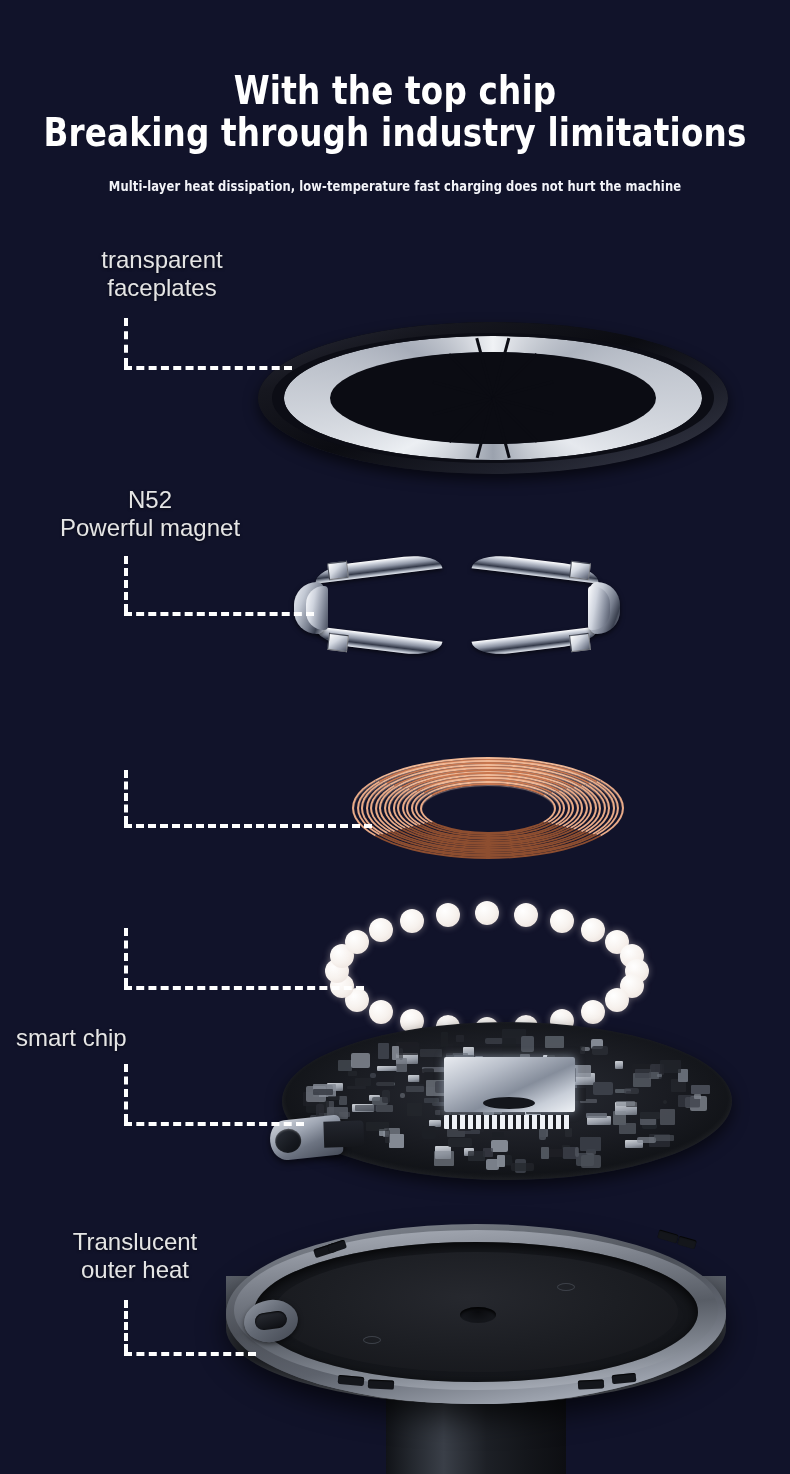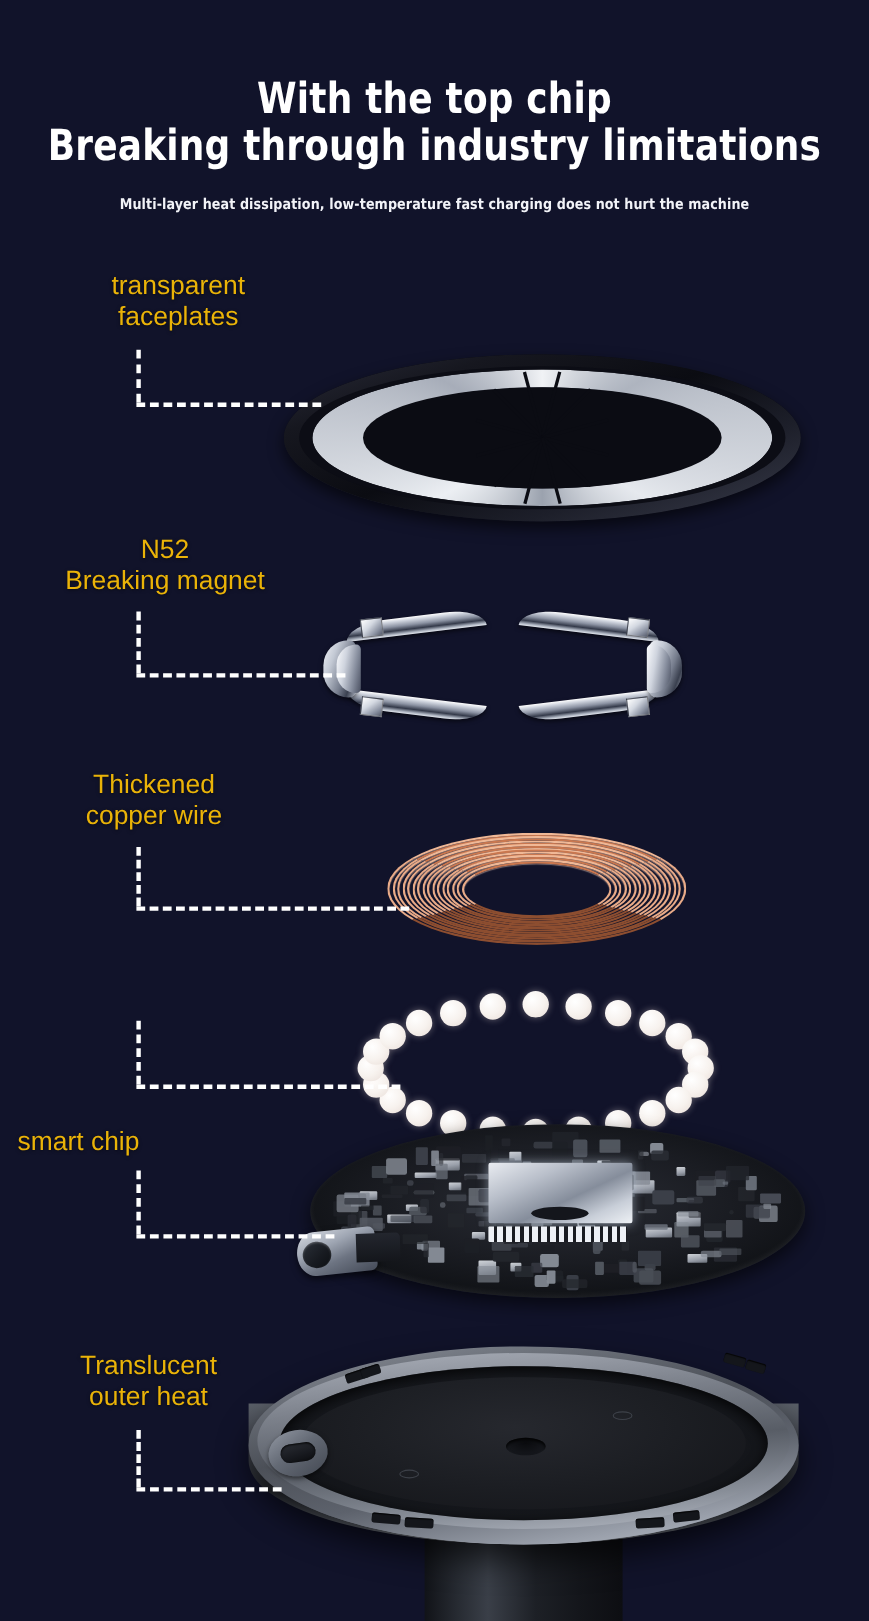--- a/index.html
+++ b/index.html
@@ -36,21 +36,21 @@
     font-family:"Liberation Sans Narrow","DejaVu Sans Condensed","Liberation Sans",sans-serif;
     font-size:13.5px;
     font-weight:700;
     letter-spacing:.1px;
     transform:scaleX(.95);
   }
 
   
   .callout { position:absolute; }
   .callout .ctext {
-    color:#eab308;
+    color:#e5e5e5;
     font-size:24px;
     font-weight:400;
     line-height:28px;
     white-space:pre-line;
     text-shadow:0 1px 3px rgba(0,0,0,.5);
   }
   .callout .ctext.ta-c { text-align:center; }
   .callout .ctext.ta-l { text-align:left; }
 
   
@@ -358,21 +358,21 @@
     <div class="mg-cap mg-cap-r"></div>
     <div class="mg-cap-inner mg-cap-inner-r"></div>
     <div class="mg-block" style="left:36px; top:14px; transform:rotate(-7deg);"></div>
     <div class="mg-block" style="left:278px; top:14px; transform:rotate(7deg);"></div>
     <div class="mg-block" style="left:36px; top:86px; transform:rotate(7deg);"></div>
     <div class="mg-block" style="left:278px; top:86px; transform:rotate(-7deg);"></div>
   </div>
 
   <div class="callout" style="left:20px; top:486px; width:260px;">
     <div class="ctext ta-c">N52
-Breaking magnet</div>
+Powerful magnet</div>
   </div>
   <div class="leader-v" style="left:124px; top:556px; height:56px;"></div>
   <div class="leader-h" style="left:124px; top:612px; width:190px;"></div>
 
   <div class="layer cu-wrap" id="cu-wrap">
       <div class="cu-ring" style="left: 0px; top: 0px; width: 272px; height: 102px; border-color: rgb(240, 184, 150) rgb(233, 171, 136) rgb(141, 78, 48); box-shadow: rgba(255, 220, 200, 0.45) 0px 1px 1px inset;"></div>
       <div class="cu-ring" style="left: 4.53333px; top: 1.7px; width: 262.933px; height: 98.6px; border-color: rgb(201, 119, 79) rgb(233, 171, 136) rgb(141, 78, 48); box-shadow: rgba(255, 220, 200, 0.45) 0px 1px 1px inset;"></div>
       <div class="cu-ring" style="left: 9.06667px; top: 3.4px; width: 253.867px; height: 95.2px; border-color: rgb(240, 184, 150) rgb(233, 171, 136) rgb(141, 78, 48); box-shadow: rgba(255, 220, 200, 0.45) 0px 1px 1px inset;"></div>
       <div class="cu-ring" style="left: 13.6px; top: 5.1px; width: 244.8px; height: 91.8px; border-color: rgb(201, 119, 79) rgb(233, 171, 136) rgb(141, 78, 48); box-shadow: rgba(255, 220, 200, 0.45) 0px 1px 1px inset;"></div>
       <div class="cu-ring" style="left: 18.1333px; top: 6.8px; width: 235.733px; height: 88.4px; border-color: rgb(240, 184, 150) rgb(233, 171, 136) rgb(141, 78, 48); box-shadow: rgba(255, 220, 200, 0.45) 0px 1px 1px inset;"></div>
@@ -382,24 +382,20 @@
       <div class="cu-ring" style="left: 36.2667px; top: 13.6px; width: 199.467px; height: 74.8px; border-color: rgb(240, 184, 150) rgb(233, 171, 136) rgb(141, 78, 48); box-shadow: rgba(255, 220, 200, 0.45) 0px 1px 1px inset;"></div>
       <div class="cu-ring" style="left: 40.8px; top: 15.3px; width: 190.4px; height: 71.4px; border-color: rgb(201, 119, 79) rgb(233, 171, 136) rgb(141, 78, 48); box-shadow: rgba(255, 220, 200, 0.45) 0px 1px 1px inset;"></div>
       <div class="cu-ring" style="left: 45.3333px; top: 17px; width: 181.333px; height: 68px; border-color: rgb(240, 184, 150) rgb(233, 171, 136) rgb(141, 78, 48); box-shadow: rgba(255, 220, 200, 0.45) 0px 1px 1px inset;"></div>
       <div class="cu-ring" style="left: 49.8667px; top: 18.7px; width: 172.267px; height: 64.6px; border-color: rgb(201, 119, 79) rgb(233, 171, 136) rgb(141, 78, 48); box-shadow: rgba(255, 220, 200, 0.45) 0px 1px 1px inset;"></div>
       <div class="cu-ring" style="left: 54.4px; top: 20.4px; width: 163.2px; height: 61.2px; border-color: rgb(240, 184, 150) rgb(233, 171, 136) rgb(141, 78, 48); box-shadow: rgba(255, 220, 200, 0.45) 0px 1px 1px inset;"></div>
       <div class="cu-ring" style="left: 58.9333px; top: 22.1px; width: 154.133px; height: 57.8px; border-color: rgb(201, 119, 79) rgb(233, 171, 136) rgb(141, 78, 48); box-shadow: rgba(255, 220, 200, 0.45) 0px 1px 1px inset;"></div>
       <div class="cu-ring" style="left: 63.4667px; top: 23.8px; width: 145.067px; height: 54.4px; border-color: rgb(240, 184, 150) rgb(233, 171, 136) rgb(141, 78, 48); box-shadow: rgba(255, 220, 200, 0.45) 0px 1px 1px inset;"></div>
       <div class="cu-ring" style="left: 68px; top: 25.5px; width: 136px; height: 51px; border-color: rgb(201, 119, 79) rgb(233, 171, 136) rgb(141, 78, 48); box-shadow: rgba(255, 220, 200, 0.45) 0px 1px 1px inset;"></div>
     </div>
 
-  <div class="callout" style="left:30px; top:700px; width:220px;">
-    <div class="ctext ta-c">Thickened
-copper wire</div>
-  </div>
   <div class="leader-v" style="left:124px; top:770px; height:54px;"></div>
   <div class="leader-h" style="left:124px; top:824px; width:248px;"></div>
 
   <div class="layer led-wrap" id="led-wrap">
       <div class="led-dot" style="left: 150px; top: -4px;"></div>
       <div class="led-dot" style="left: 188.823px; top: -2.0237px;"></div>
       <div class="led-dot" style="left: 225px; top: 3.77053px;"></div>
       <div class="led-dot" style="left: 256.066px; top: 12.9878px;"></div>
       <div class="led-dot" style="left: 279.904px; top: 25px;"></div>
       <div class="led-dot" style="left: 294.889px; top: 38.9885px;"></div>

